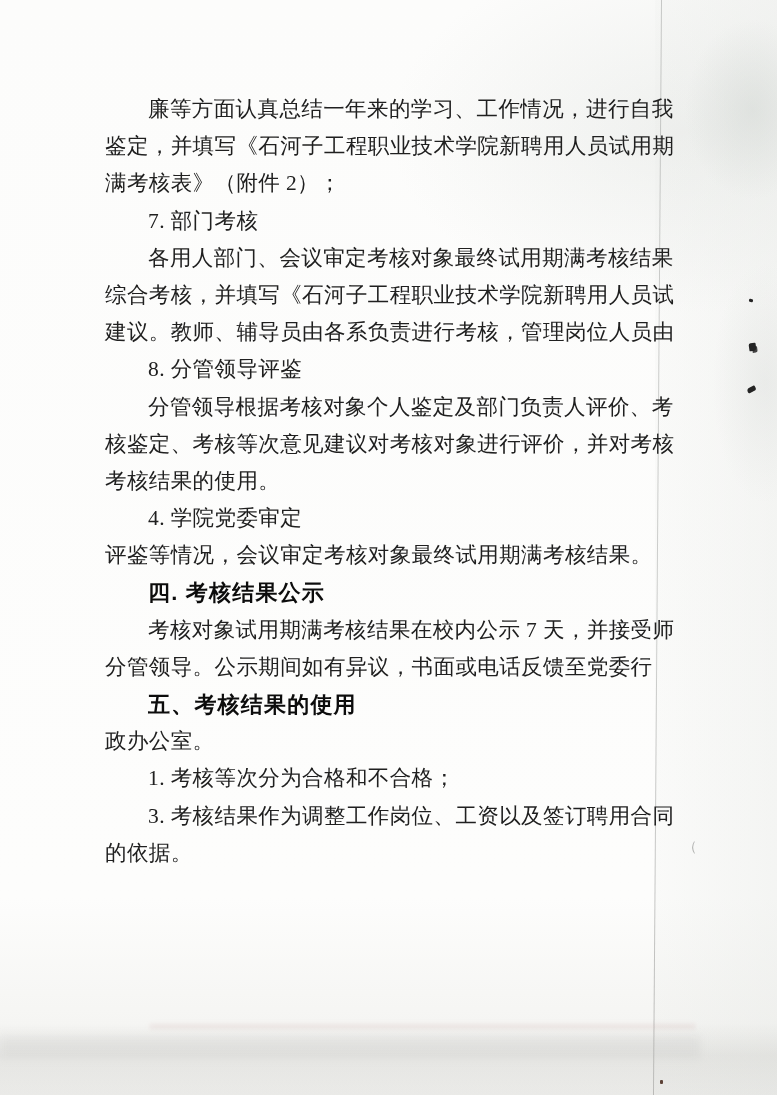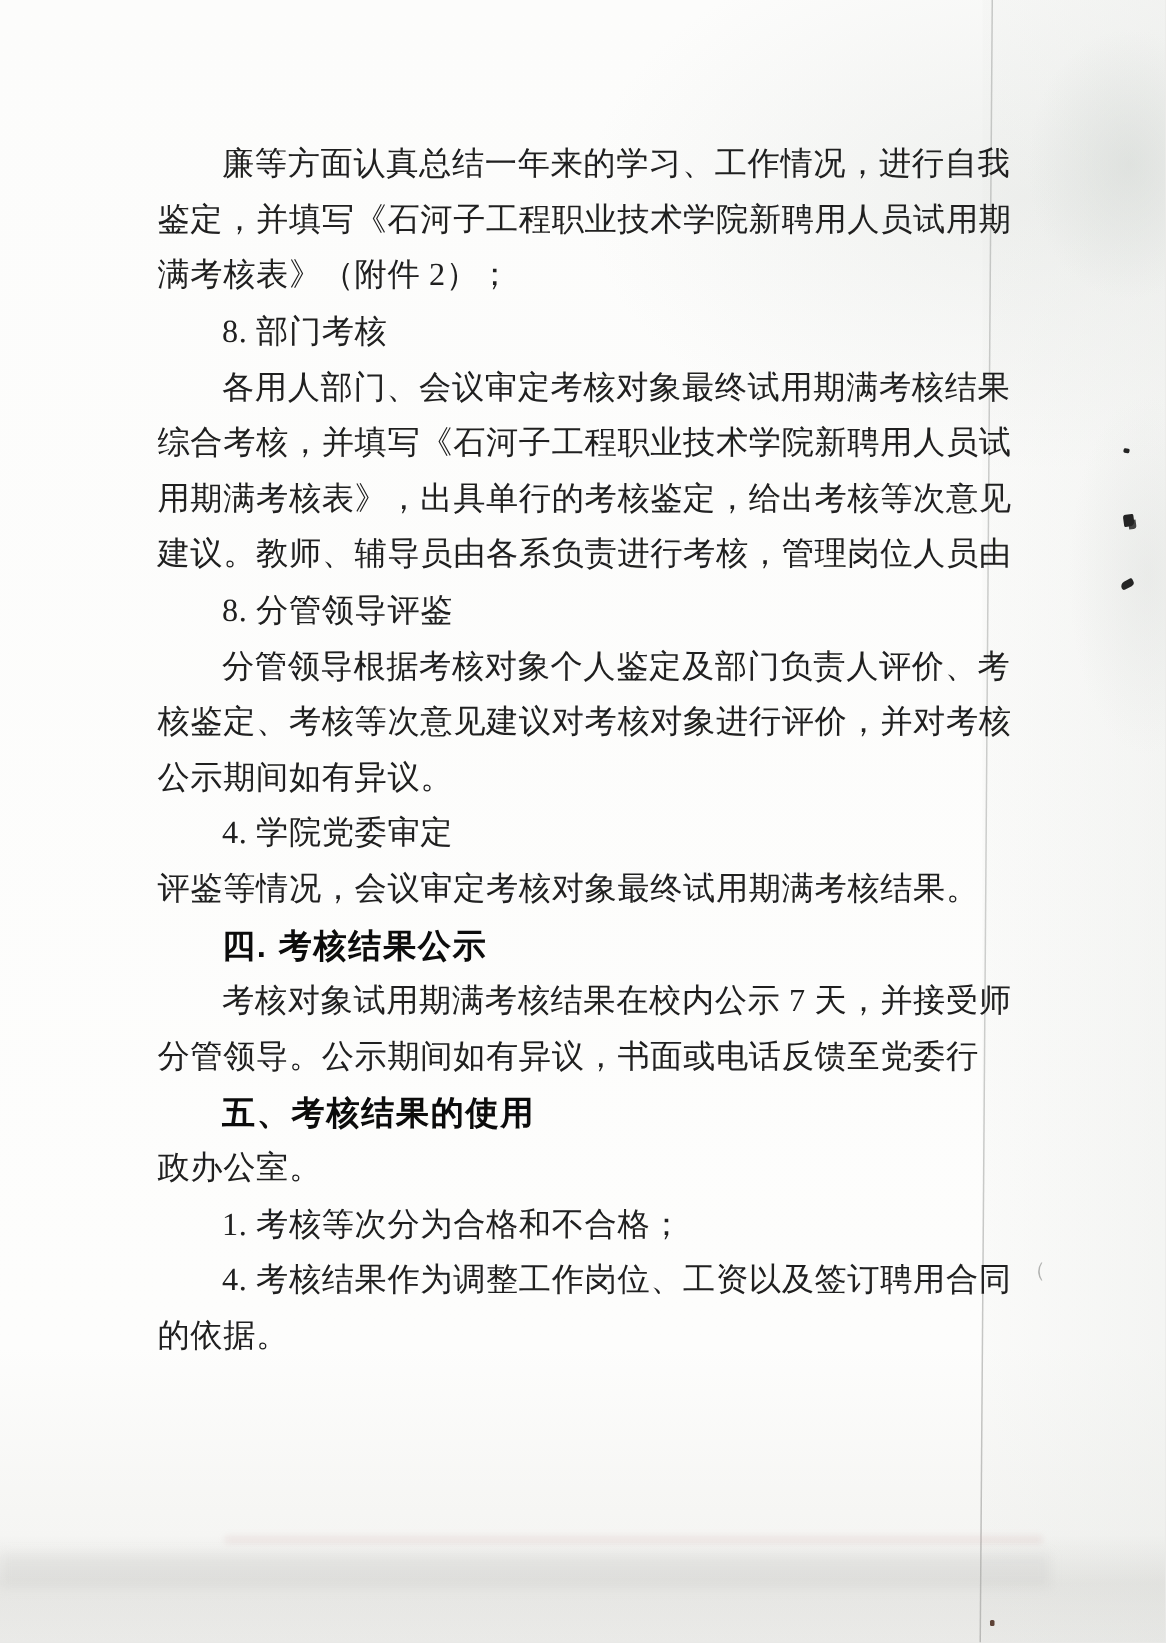--- a/index.html
+++ b/index.html
@@ -82,38 +82,37 @@
   <div class="edge-right"></div>
   <div class="scan-line"></div>
   <div class="smudge-pink"></div>
   <div class="smudge-gray"></div>
   <div class="band-bottom"></div>
 
   <div class="doc-text">
       <div class="line indent">廉等方面认真总结一年来的学习、工作情况，进行自我</div>
       <div class="line">鉴定，并填写《石河子工程职业技术学院新聘用人员试用期</div>
       <div class="line">满考核表》（附件 2）；</div>
-      <div class="line indent">8. 部门考核</div>
+      <div class="line indent">7. 部门考核</div>
       <div class="line indent">各用人部门、会议审定考核对象最终试用期满考核结果</div>
       <div class="line">综合考核，并填写《石河子工程职业技术学院新聘用人员试</div>
-      <div class="line">用期满考核表》，出具单行的考核鉴定，给出考核等次意见</div>
       <div class="line">建议。教师、辅导员由各系负责进行考核，管理岗位人员由</div>
       <div class="line indent">8. 分管领导评鉴</div>
       <div class="line indent">分管领导根据考核对象个人鉴定及部门负责人评价、考</div>
       <div class="line">核鉴定、考核等次意见建议对考核对象进行评价，并对考核</div>
-      <div class="line">公示期间如有异议。</div>
+      <div class="line">考核结果的使用。</div>
       <div class="line indent">4. 学院党委审定</div>
       <div class="line">评鉴等情况，会议审定考核对象最终试用期满考核结果。</div>
       <div class="line indent heading">四. 考核结果公示</div>
       <div class="line indent">考核对象试用期满考核结果在校内公示 7 天，并接受师</div>
       <div class="line">分管领导。公示期间如有异议，书面或电话反馈至党委行</div>
       <div class="line indent heading">五、考核结果的使用</div>
       <div class="line">政办公室。</div>
       <div class="line indent">1. 考核等次分为合格和不合格；</div>
-      <div class="line indent">4. 考核结果作为调整工作岗位、工资以及签订聘用合同</div>
+      <div class="line indent">3. 考核结果作为调整工作岗位、工资以及签订聘用合同</div>
       <div class="line">的依据。</div>
     </div>
 
   <div class="speck speck-1"></div>
   <div class="speck speck-2"></div>
   <div class="speck speck-3"></div>
   <div class="speck speck-4"></div>
   <div class="paren-mark">（</div>
 </div>
 

